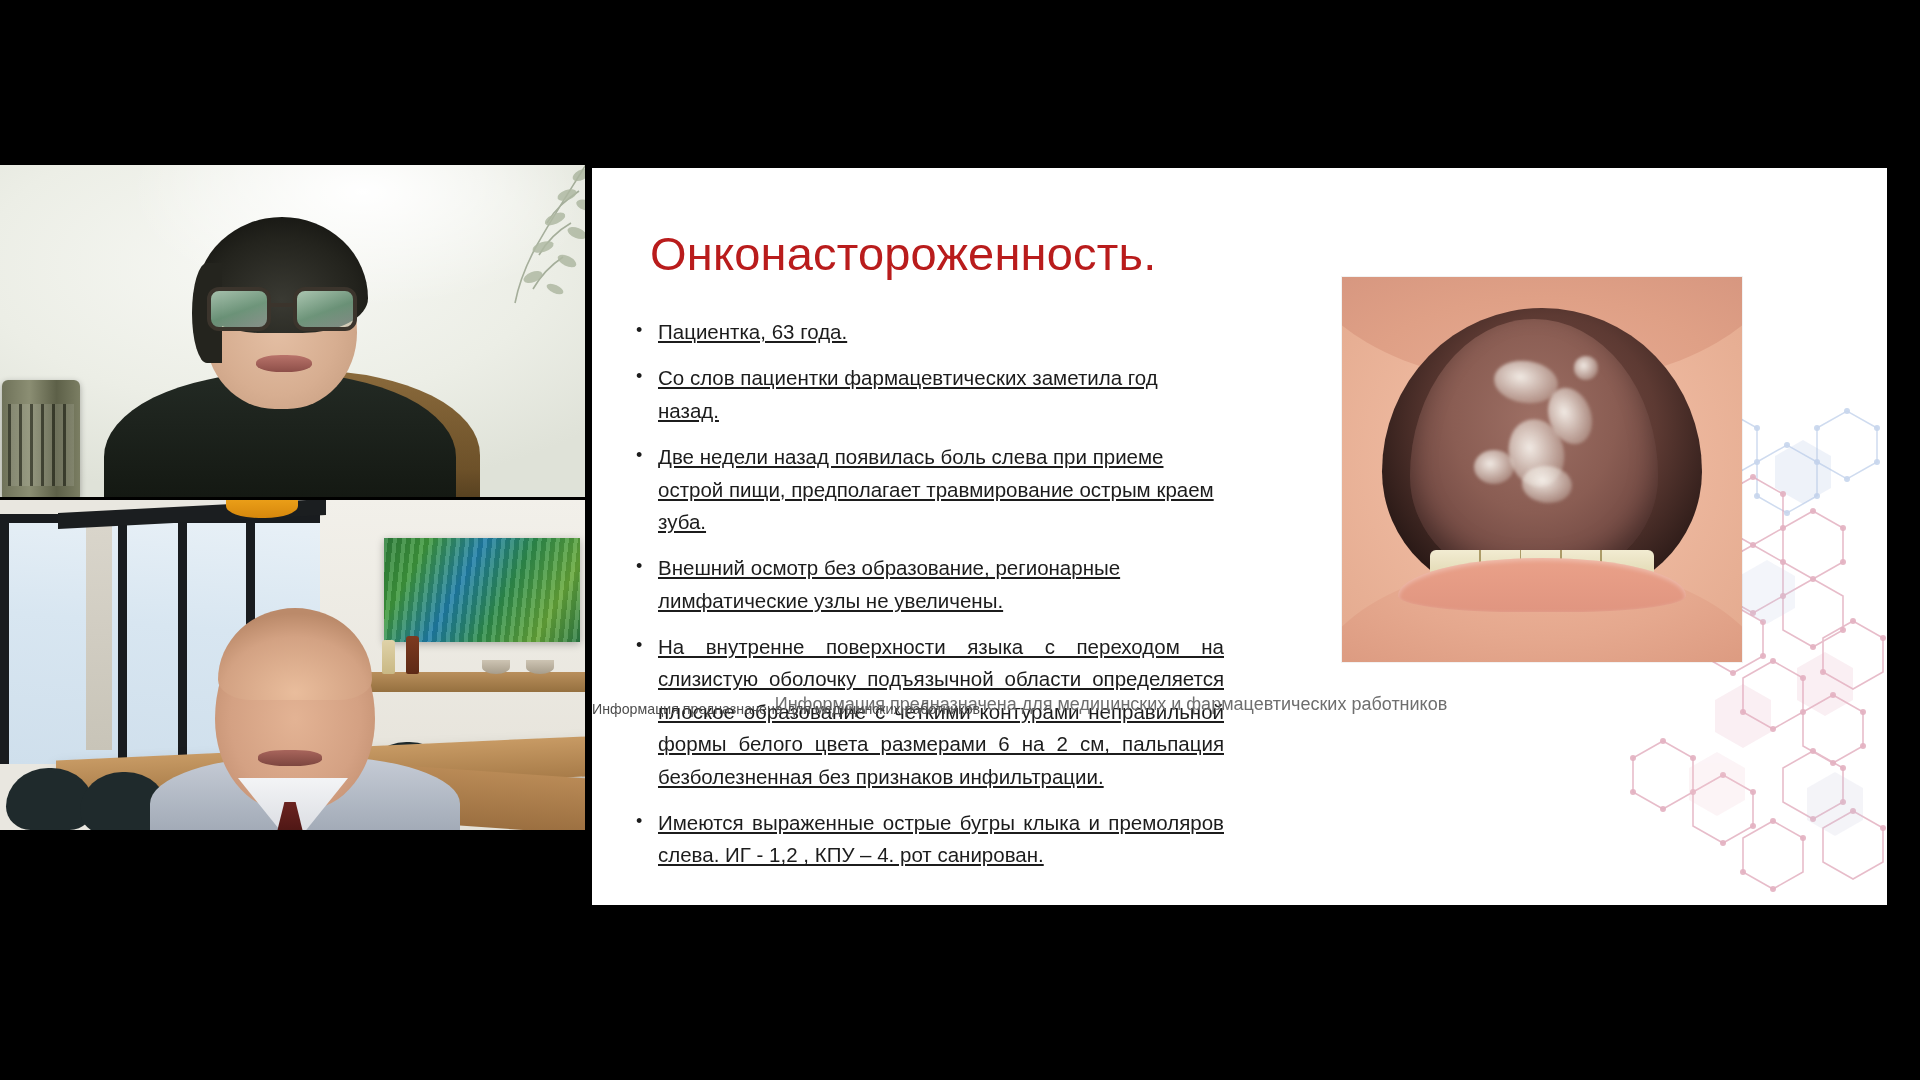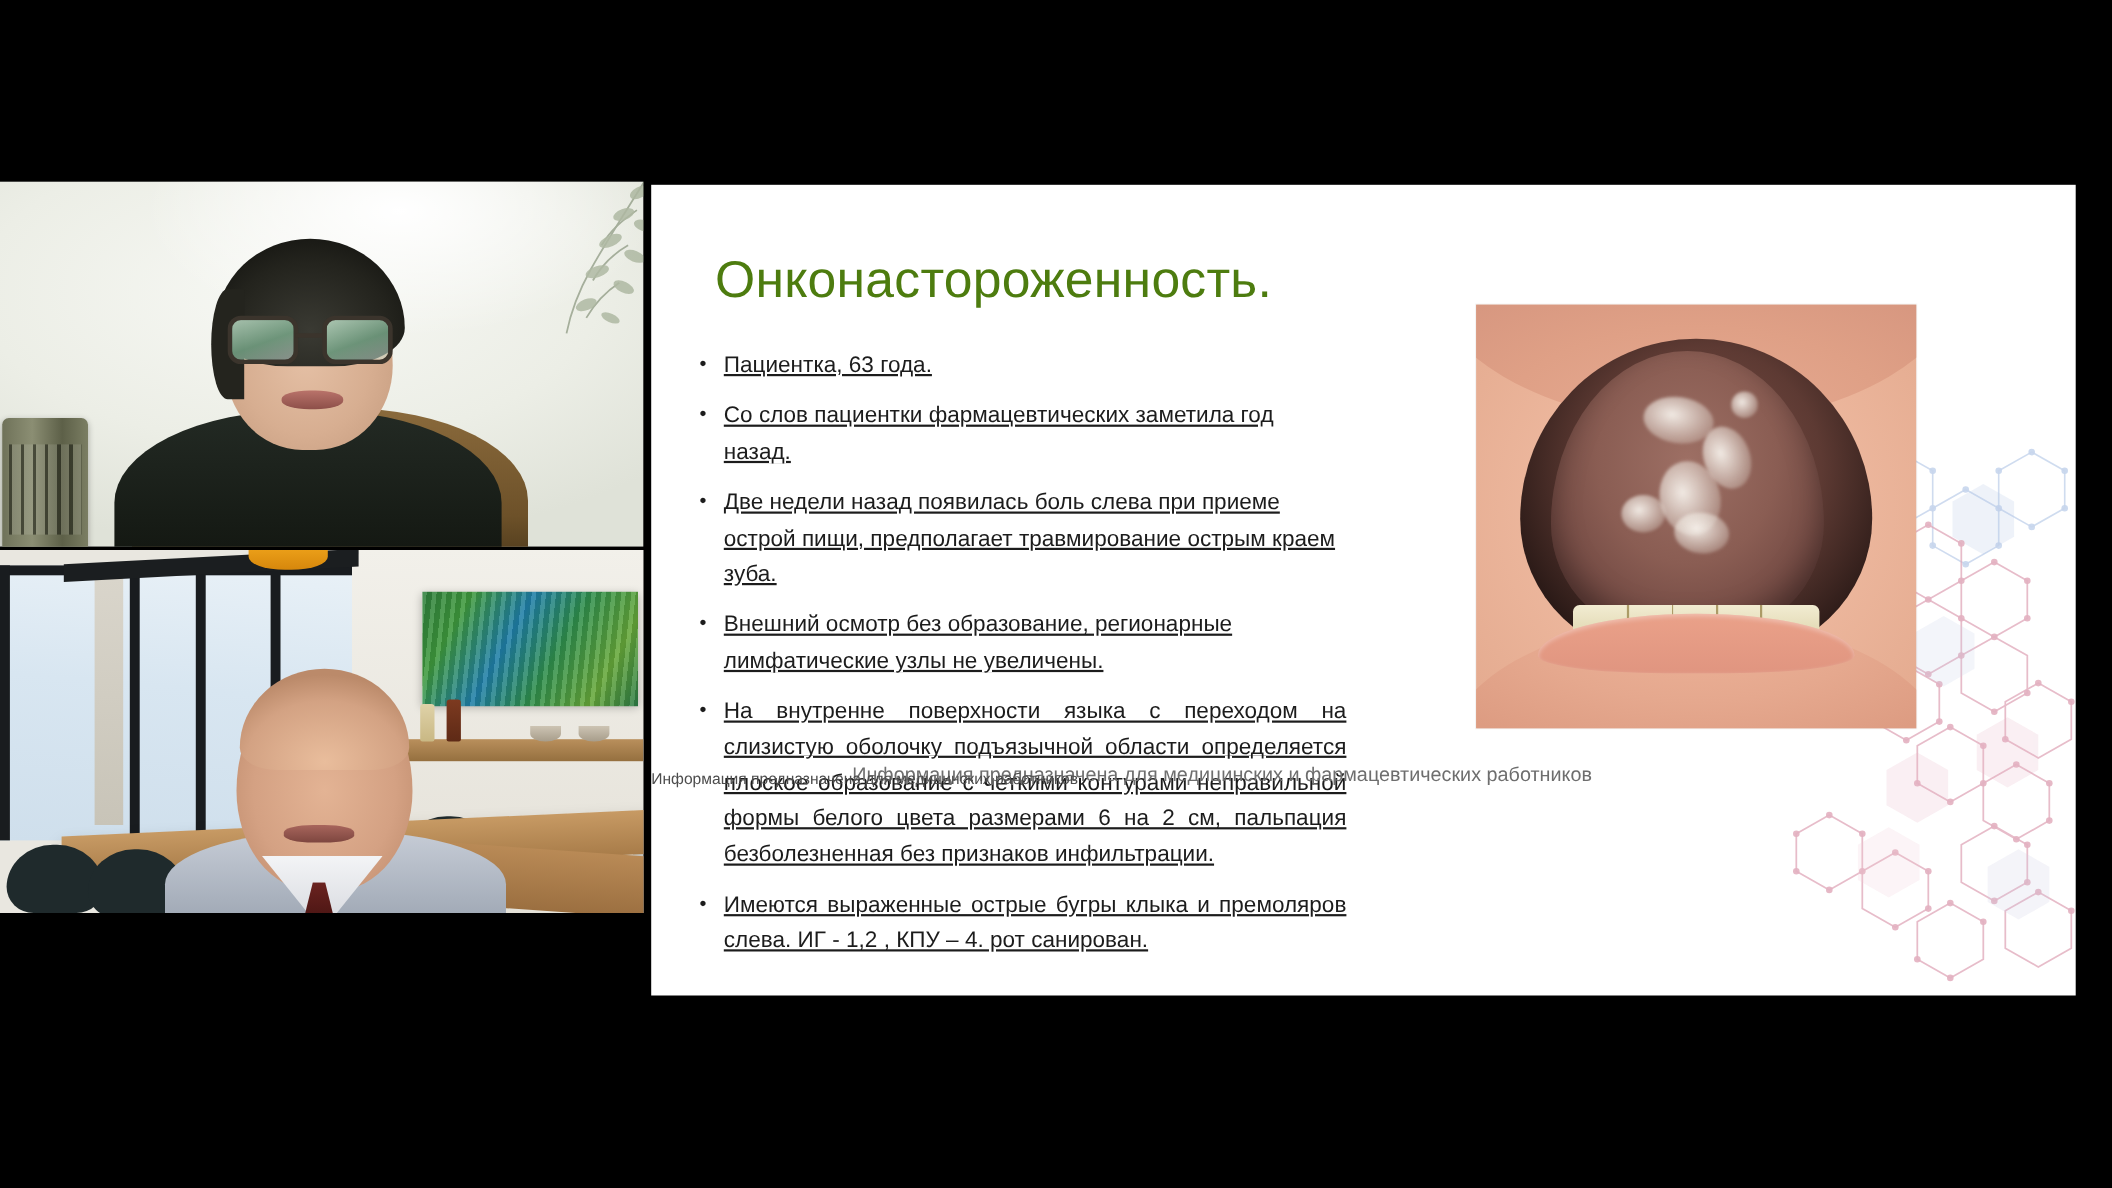--- a/index.html
+++ b/index.html
@@ -110,21 +110,21 @@
     background:#ffffff; overflow:hidden; }
 
   
   .hexdeco { position:absolute; right:0; top:300px; width:260px; height:437px;
     opacity:.9; pointer-events:none; }
   .hexdeco2 { position:absolute; right:0; top:230px; width:230px; height:230px;
     opacity:.8; pointer-events:none; }
 
   
   #title { position:absolute; left:58px; top:58px; width:1000px;
-    font-size:47px; font-weight:400; color:#4d7c0f; letter-spacing:.2px;
+    font-size:47px; font-weight:400; color:#b91c1c; letter-spacing:.2px;
     white-space:nowrap; }
 
   
   #bullets { position:absolute; left:44px; top:148px; width:588px;
     font-size:20.5px; line-height:1.58; color:#1c1c1c; }
   .bul { display:flex; margin-bottom:14px; }
   .bul .dot { flex:0 0 22px; font-size:18px; line-height:1.58; color:#1c1c1c; }
   .bul .txt { flex:1 1 auto;text-decoration:underline; }
   .bul.just .txt { text-align:justify; }
 

